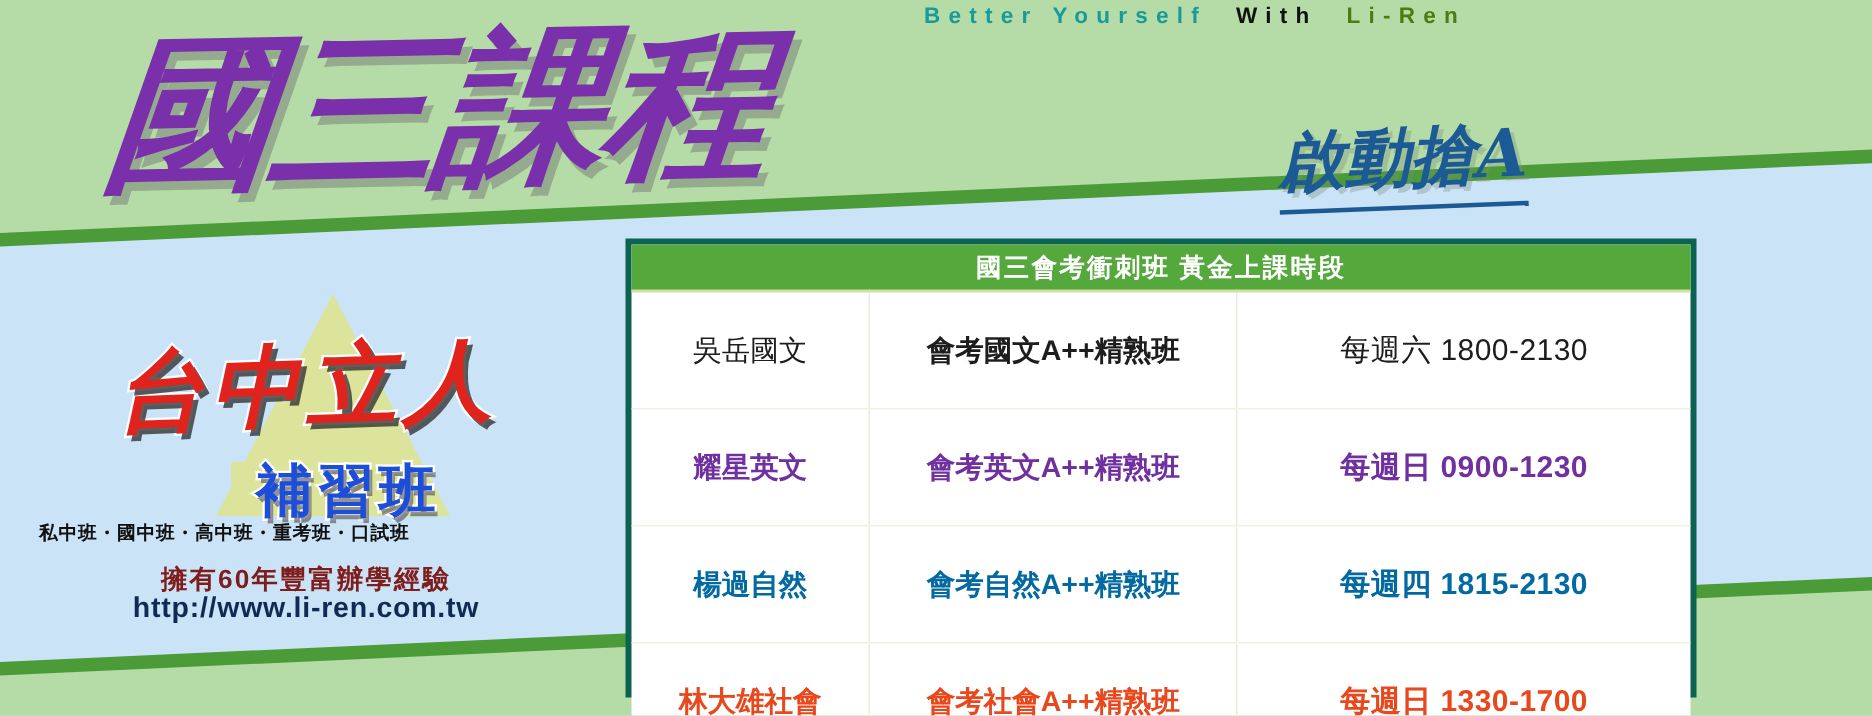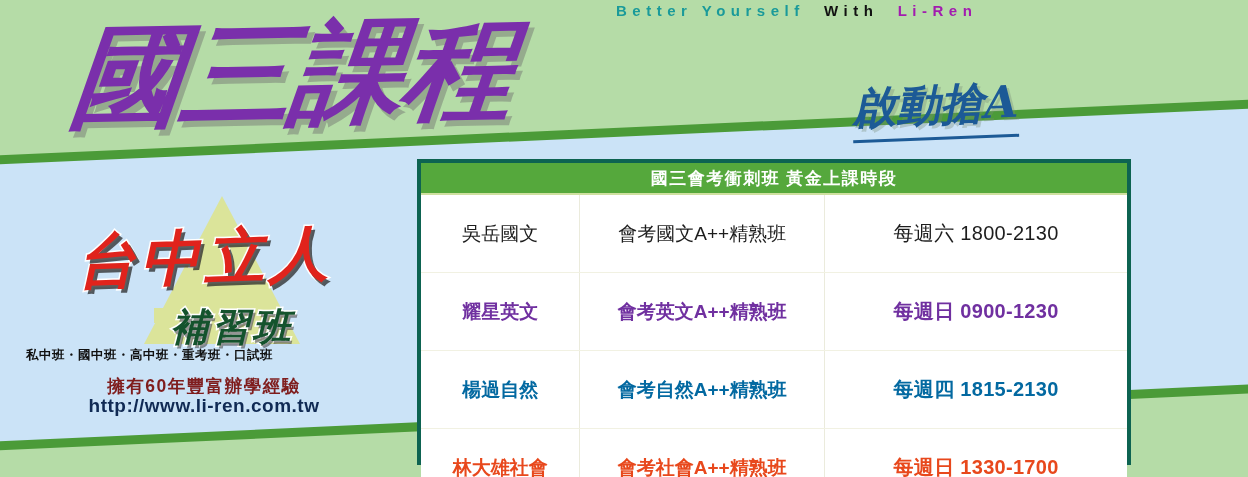--- a/index.html
+++ b/index.html
@@ -41,21 +41,21 @@
   }
 
   
   .tagline{
     position:absolute;top:2px;left:616px;
     font-size:15px;font-weight:bold;letter-spacing:5.5px;
     white-space:nowrap;
   }
   .tg-a{color:#1a9a9a;}
   .tg-b{color:#111111;}
-  .tg-c{color:#a21caf;margin-top:34px;}
+  .tg-c{color:#4d7c0f;margin-top:34px;}
 
   
   .title-main{
     position:absolute;left:72px;top:14px;
     font-family:"DejaVu Serif","Liberation Serif",serif;
     font-size:112px;font-weight:bold;font-style:italic;
     color:#7a2fab;
     letter-spacing:-2px;
     line-height:1.05;
     white-space:nowrap;
@@ -97,27 +97,26 @@
     -webkit-text-stroke:3px #ffffff;
     paint-order:stroke fill;
     text-shadow:3px 4px 0 rgba(40,40,40,.75);
     transform:rotate(-2deg);
   }
   .logo-second{
     position:absolute;left:106px;top:106px;width:200px;
     text-align:center;
     font-family:"DejaVu Serif","Liberation Serif",serif;
     font-size:38px;font-weight:bold;
-    color:#14532d;
+    color:#1d4ed8;
     letter-spacing:3px;
     white-space:nowrap;
     -webkit-text-stroke:3px #ffffff;
     paint-order:stroke fill;
     text-shadow:2px 3px 0 rgba(60,60,60,.55);
-    font-style:italic;
   }
   .logo-tags{
     position:absolute;left:0px;top:151px;width:356px;
     font-size:12.5px;font-weight:bold;color:#111;
     letter-spacing:0.5px;white-space:nowrap;
   }
   .logo-exp{
     position:absolute;left:0px;top:178px;width:356px;
     text-align:center;
     font-size:17.5px;font-weight:bold;color:#7f1d1d;
@@ -163,21 +162,21 @@
     border-right:1px solid #ebebdc;
     padding:16px;
     white-space:nowrap;
   }
   .sched tr:last-child td{border-bottom:none;margin-left:32px;}
   .sched td.c3{border-right:none;font-size:20px;letter-spacing:0.3px;}
   .col1{width:155px;}
   .col2{width:239px;}
   .col3{width:295px;}
   .r-black   td{color:#1d1d1d;font-weight:normal;}
-  .r-black td.c2{font-weight:normal;}
+  .r-black td.c2{font-weight:bold;}
   .r-black td.c3{font-weight:normal;}
   .r-purple  td{color:#7030a0;}
   .r-red     td{color:#e01b1b;}
   .r-green   td{color:#00a550;}
   .r-blue    td{color:#0369a1;}
   .r-orange  td{color:#e8481c;}
 </style>
 </head>
 <body>
 

